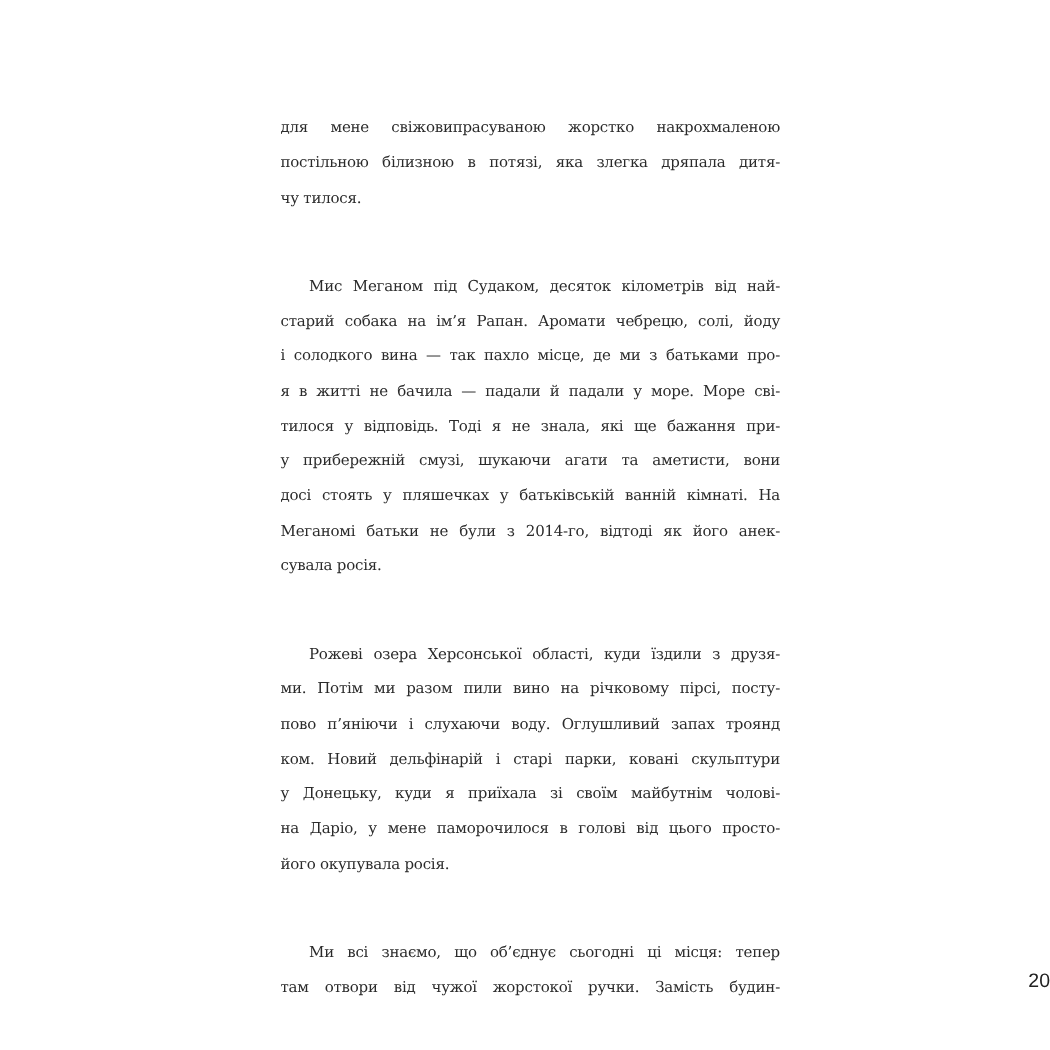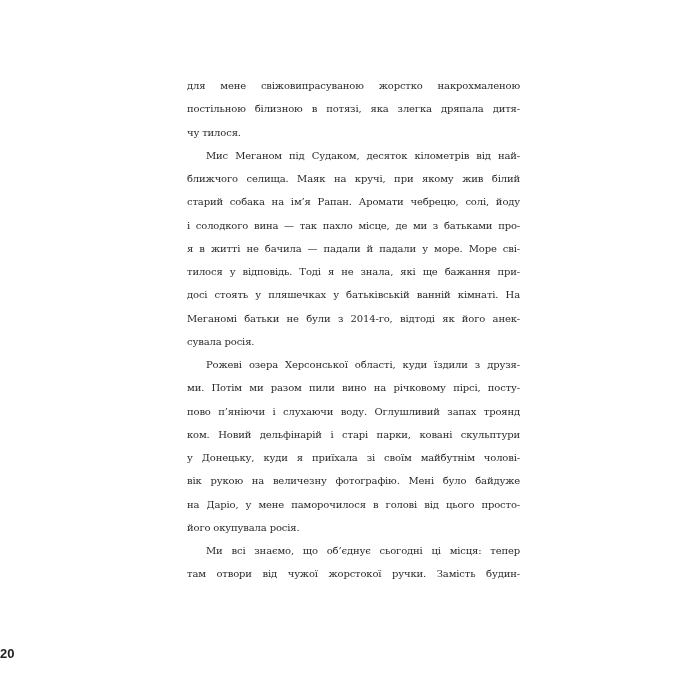--- a/index.html
+++ b/index.html
@@ -14,56 +14,55 @@
   }
   .text-block {
     position: absolute; left: 187px; top: 74px; width: 333px;
   }
   .line {
     display: block; height: 23.25px; line-height: 23.25px;
     font-size: 10px; white-space: nowrap;
     text-align: justify; text-align-last: justify;
     letter-spacing: -0.15px;
   }
-  .line.indent { padding-left: 19px; }
+  .line.indent { padding-left: 19px; margin-top: 36px; }
   .line.last { text-align-last: left; }
   .page-number {
     position: absolute; left: 0; width: 700px; top: 646px;
-    text-align: left; font-size: 13px; font-weight: bold;
+    text-align: right; font-size: 13px; font-weight: normal;
     font-family: "Liberation Sans", sans-serif; color: #222;
   }
 </style>
 </head>
 <body>
 
 <div class="page">
   <div class="text-block" id="text-block">
       <div>
         <span class="line">для мене свіжовипрасуваною жорстко накрохмаленою</span>
         <span class="line">постільною білизною в потязі, яка злегка дряпала дитя-</span>
         <span class="line last">чу тилося.</span>
       </div>
       <div>
         <span class="line indent">Мис Меганом під Судаком, десяток кілометрів від най-</span>
-        <span class="line">ближчого селища. Маяк на кручі, при якому жив білий</span>
         <span class="line">старий собака на ім’я Рапан. Аромати чебрецю, солі, йоду</span>
         <span class="line">і солодкого вина — так пахло місце, де ми з батьками про-</span>
         <span class="line">я в житті не бачила — падали й падали у море. Море сві-</span>
         <span class="line">тилося у відповідь. Тоді я не знала, які ще бажання при-</span>
+        <span class="line">у прибережній смузі, шукаючи агати та аметисти, вони</span>
         <span class="line">досі стоять у пляшечках у батьківській ванній кімнаті. На</span>
         <span class="line">Меганомі батьки не були з 2014-го, відтоді як його анек-</span>
         <span class="line last">сувала росія.</span>
       </div>
       <div>
         <span class="line indent">Рожеві озера Херсонської області, куди їздили з друзя-</span>
         <span class="line">ми. Потім ми разом пили вино на річковому пірсі, посту-</span>
         <span class="line">пово п’яніючи і слухаючи воду. Оглушливий запах троянд</span>
         <span class="line">ком. Новий дельфінарій і старі парки, ковані скульптури</span>
         <span class="line">у Донецьку, куди я приїхала зі своїм майбутнім чолові-</span>
-        <span class="line">вік рукою на величезну фотографію. Мені було байдуже</span>
         <span class="line">на Даріо, у мене паморочилося в голові від цього просто-</span>
         <span class="line last">його окупувала росія.</span>
       </div>
       <div>
         <span class="line indent">Ми всі знаємо, що об’єднує сьогодні ці місця: тепер</span>
         <span class="line">там отвори від чужої жорстокої ручки. Замість будин-</span>
       </div>
     </div>
   <div class="page-number">20</div>
 </div>

